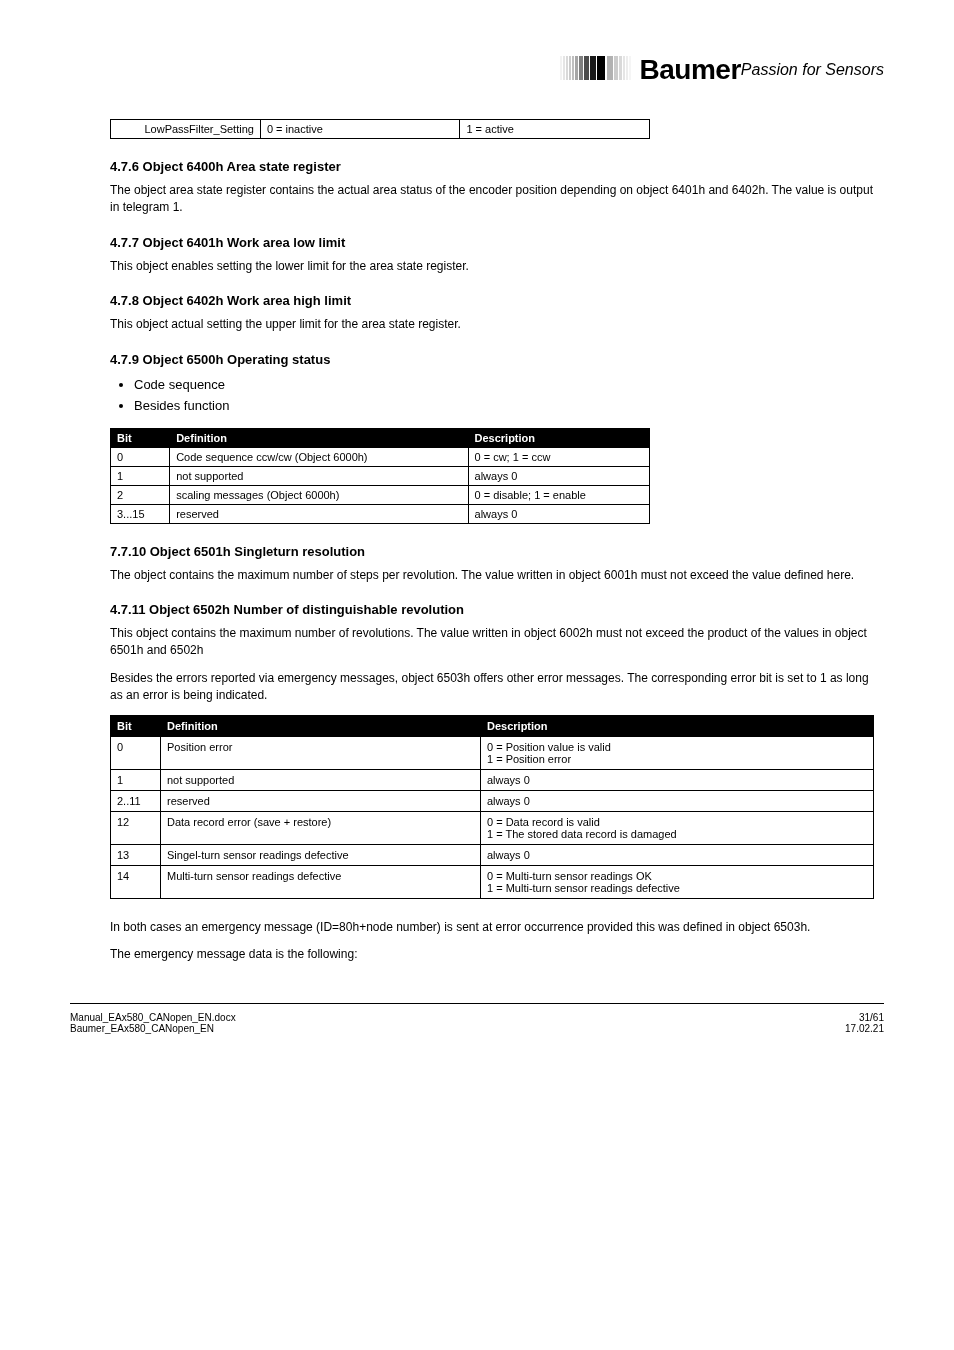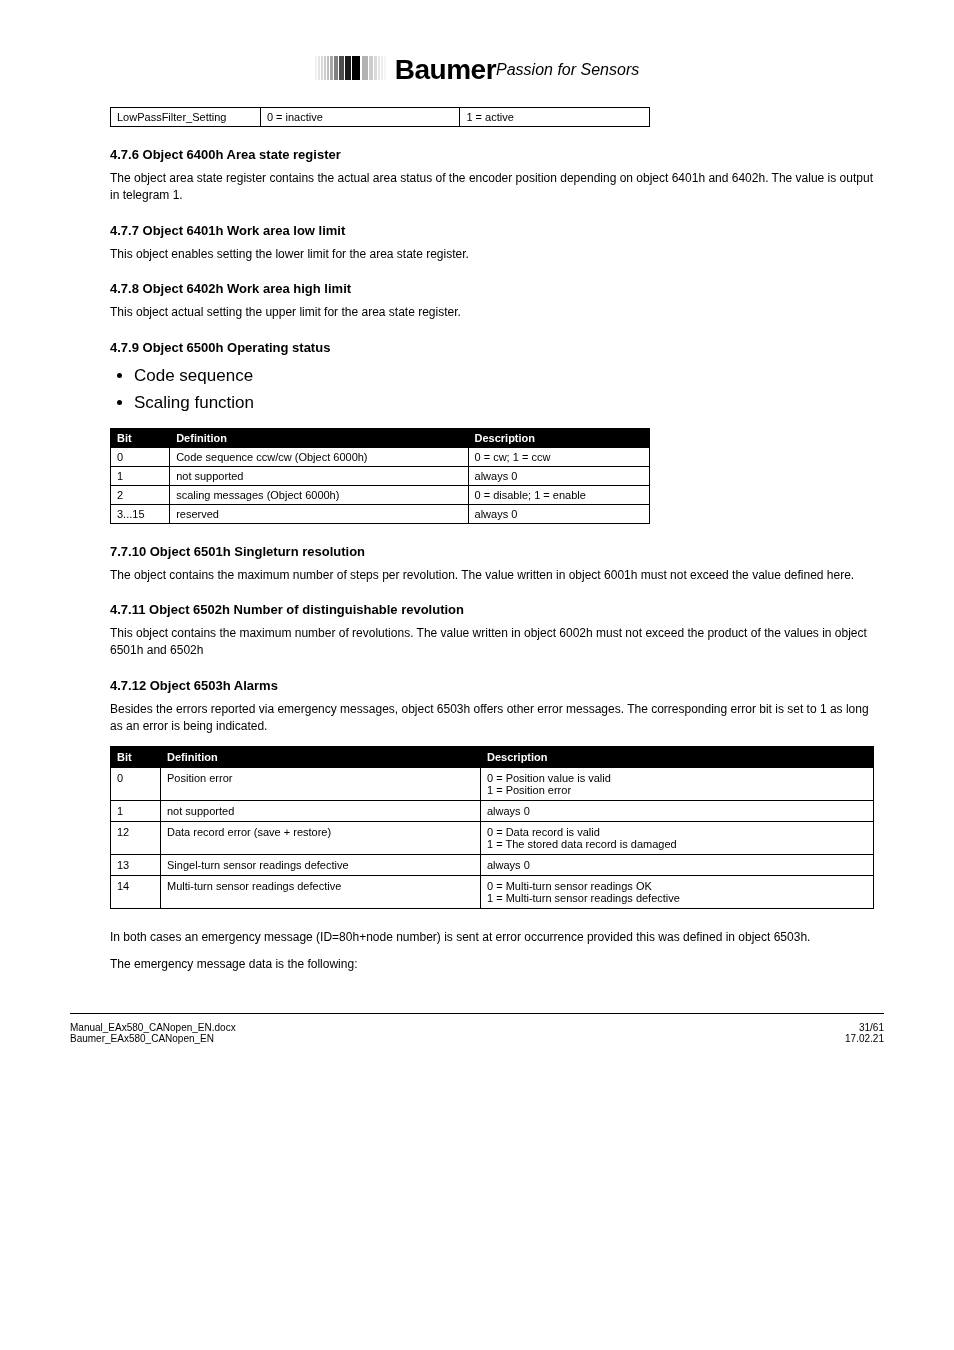--- a/index.html
+++ b/index.html
@@ -1,39 +1,39 @@
 <!DOCTYPE html>
 <html><head>
   <meta charset="utf-8">
   <style>
     * { box-sizing: border-box; margin: 0; padding: 0; }
     body { font-family: Arial, sans-serif; font-size: 12px; color: #000; background: #fff; width: 954px; margin: 0 auto; }
     .page { padding: 50px 70px 30px 70px; position: relative; min-height: 1350px; }
-    .header { display: flex; justify-content: center; align-items: center; margin-bottom: 18px; }
+    .header { display: flex; justify-content: flex-end; align-items: center; margin-bottom: 30px; }
     .logo-area { display: flex; align-items: center; }
     .logo-text { font-size: 28px; font-weight: bold; letter-spacing: -0.5px; }
     .tagline { font-size: 16px; font-style: italic; }
     .content { margin-left: 40px; margin-right: 10px; }
     table { border-collapse: collapse; margin-bottom: 20px; }
     table.small-table { width: 540px; }
     table.small-table th, table.small-table td { border: 1px solid #000; padding: 3px 6px; font-size: 11px; text-align: left; }
-    table.small-table td.col1 { width: 150px; }
+    table.small-table td.col1 { width: 150px; text-align: right; }
     table.small-table td.col2 { width: 200px; }
     table.small-table td.col3 { width: 190px; margin-top: 44px; }
     table.small-table2 { width: 540px; }
     table.small-table2 th, table.small-table2 td { border: 1px solid #000; padding: 3px 6px; font-size: 11px; text-align: left; }
     table.small-table2 thead th { background: #000; color: #fff; font-weight: bold; }
     table.wide-table { width: 100%; }
     table.wide-table th, table.wide-table td { border: 1px solid #000; padding: 4px 6px; font-size: 11px; text-align: left; vertical-align: top; }
     table.wide-table thead th { background: #000; color: #fff; font-weight: bold; }
     table.wide-table td.bit-col { width: 50px; }
     table.wide-table td.name-col { width: 320px; }
     h3.section-title { font-size: 13px; font-weight: bold; margin: 18px 0 8px 0; }
     p.body-text { font-size: 12px; line-height: 1.45; margin-bottom: 10px; }
-    ul.bullet-list { margin: 6px 0 12px 24px; font-size: 17px; line-height: 1.5; }
+    ul.bullet-list { margin: 6px 0 12px 24px; font-size: 13px; line-height: 1.5; }
     ul.bullet-list li { margin-bottom: 2px; }
     .footer { border-top: 1px solid #000; margin-top: 40px; padding-top: 8px; display: flex; justify-content: space-between; font-size: 10px; }
     .footer-right { text-align: right; }
     .logo-svg { width: 80px; height: 36px; }
   </style>
 </head>
 <body>
 
 <div class="page">
 
@@ -83,21 +83,21 @@
 
     <h3 class="section-title">4.7.7 Object 6401h Work area low limit</h3>
     <p class="body-text">This object enables setting the lower limit for the area state register.</p>
 
     <h3 class="section-title">4.7.8 Object 6402h Work area high limit</h3>
     <p class="body-text">This object actual setting the upper limit for the area state register.</p>
 
     <h3 class="section-title">4.7.9 Object 6500h Operating status</h3>
     <ul class="bullet-list">
       <li>Code sequence</li>
-      <li>Scaling function</li>
+      <li>Besides function</li>
     </ul>
 
     <table class="small-table2">
       <thead>
         <tr>
           <th>Bit</th>
           <th>Definition</th>
           <th>Description</th>
         </tr>
       </thead>
@@ -124,40 +124,44 @@
         </tr>
       </tbody>
     </table>
 
     <h3 class="section-title">7.7.10 Object 6501h Singleturn resolution</h3>
     <p class="body-text">The object contains the maximum number of steps per revolution. The value written in object 6001h must not exceed the value defined here.</p>
 
     <h3 class="section-title">4.7.11 Object 6502h Number of distinguishable revolution</h3>
     <p class="body-text">This object contains the maximum number of revolutions. The value written in object 6002h must not exceed the product of the values in object 6501h and 6502h</p>
 
-    <h3 class="section-title">4.7.12 Object 6503h Alarms</h3>
     <p class="body-text">Besides the errors reported via emergency messages, object 6503h offers other error messages. The corresponding error bit is set to 1 as long as an error is being indicated.</p>
 
     <table class="wide-table">
       <thead>
         <tr>
           <th class="bit-col">Bit</th>
           <th class="name-col">Definition</th>
           <th>Description</th>
         </tr>
       </thead>
       <tbody>
         <tr>
           <td class="bit-col">0</td>
           <td class="name-col">Position error</td>
           <td>0 = Position value is valid<br>1 = Position error</td>
         </tr>
         <tr>
           <td class="bit-col">1</td>
           <td class="name-col">not supported</td>
+          <td>always 0</td>
+        </tr>
+        <tr>
+          <td class="bit-col">2..11</td>
+          <td class="name-col">reserved</td>
           <td>always 0</td>
         </tr>
         <tr>
           <td class="bit-col">12</td>
           <td class="name-col">Data record error (save + restore)</td>
           <td>0 = Data record is valid<br>1 = The stored data record is damaged</td>
         </tr>
         <tr>
           <td class="bit-col">13</td>
           <td class="name-col">Singel-turn sensor readings defective</td>

